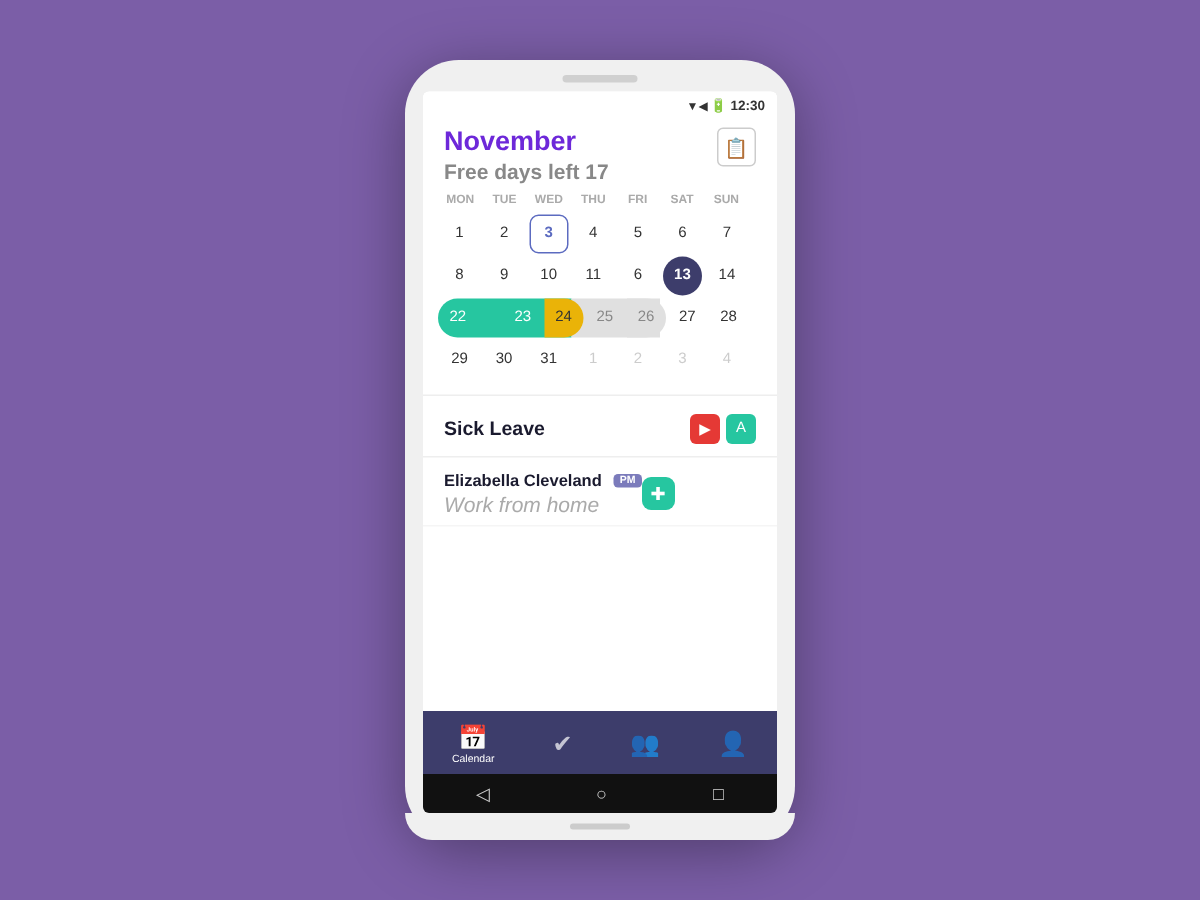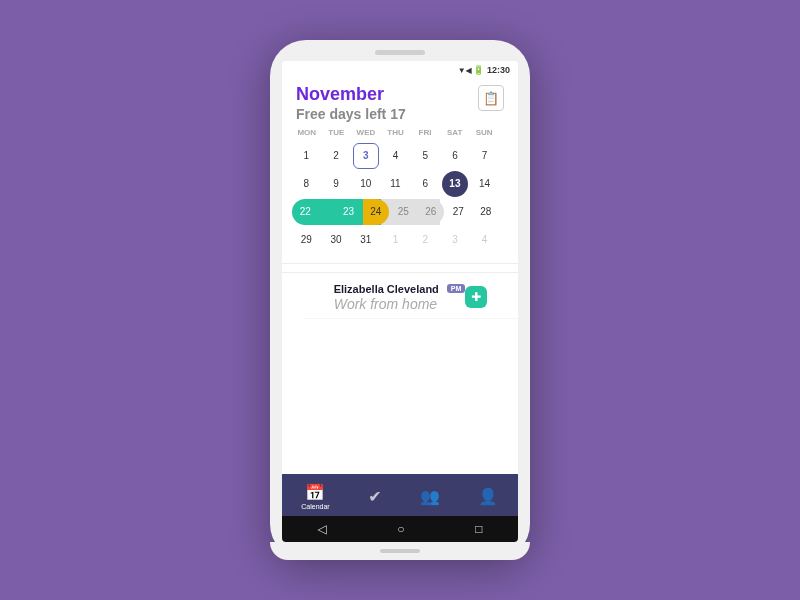--- a/index.html
+++ b/index.html
@@ -207,24 +207,23 @@
       display: flex;
       align-items: center;
       justify-content: center;
       font-size: 10px;
       color: #fff;
     }
 
     .event-item {
       padding: 6px 14px;
       display: flex;
-      justify-content: center;
+      justify-content: flex-start;
       align-items: center;
       border-bottom: 1px solid #f5f5f5;
-      margin-left: 21px;
     }
     .event-name {
       font-size: 11px;
       font-weight: 600;
       color: #1a1a2e;
     }
     .event-sub {
       font-size: 14px;
       color: #aaa;
       margin-top: 1px;
@@ -408,20 +407,27 @@
           <div class="cal-cell empty">3</div>
           <div class="cal-cell empty">4</div>
         </div>
       </div>
     </div>
 
     <div class="divider"></div>
 
     <div class="events-section">
 
+      <div class="section-header">
+        <span class="section-title">Sick Leave</span>
+        <div class="section-icons">
+          <div class="icon-btn-red">▶</div>
+          <div class="icon-btn-teal">A</div>
+        </div>
+      </div>
 
       <div class="divider"></div>
 
       <div class="event-item">
         <div>
           <div style="display:flex; align-items:center; gap:4px;">
             <span class="event-name">Elizabella Cleveland</span>
             <span class="event-badge">PM</span>
           </div>
           <div class="event-sub">Work from home</div>

